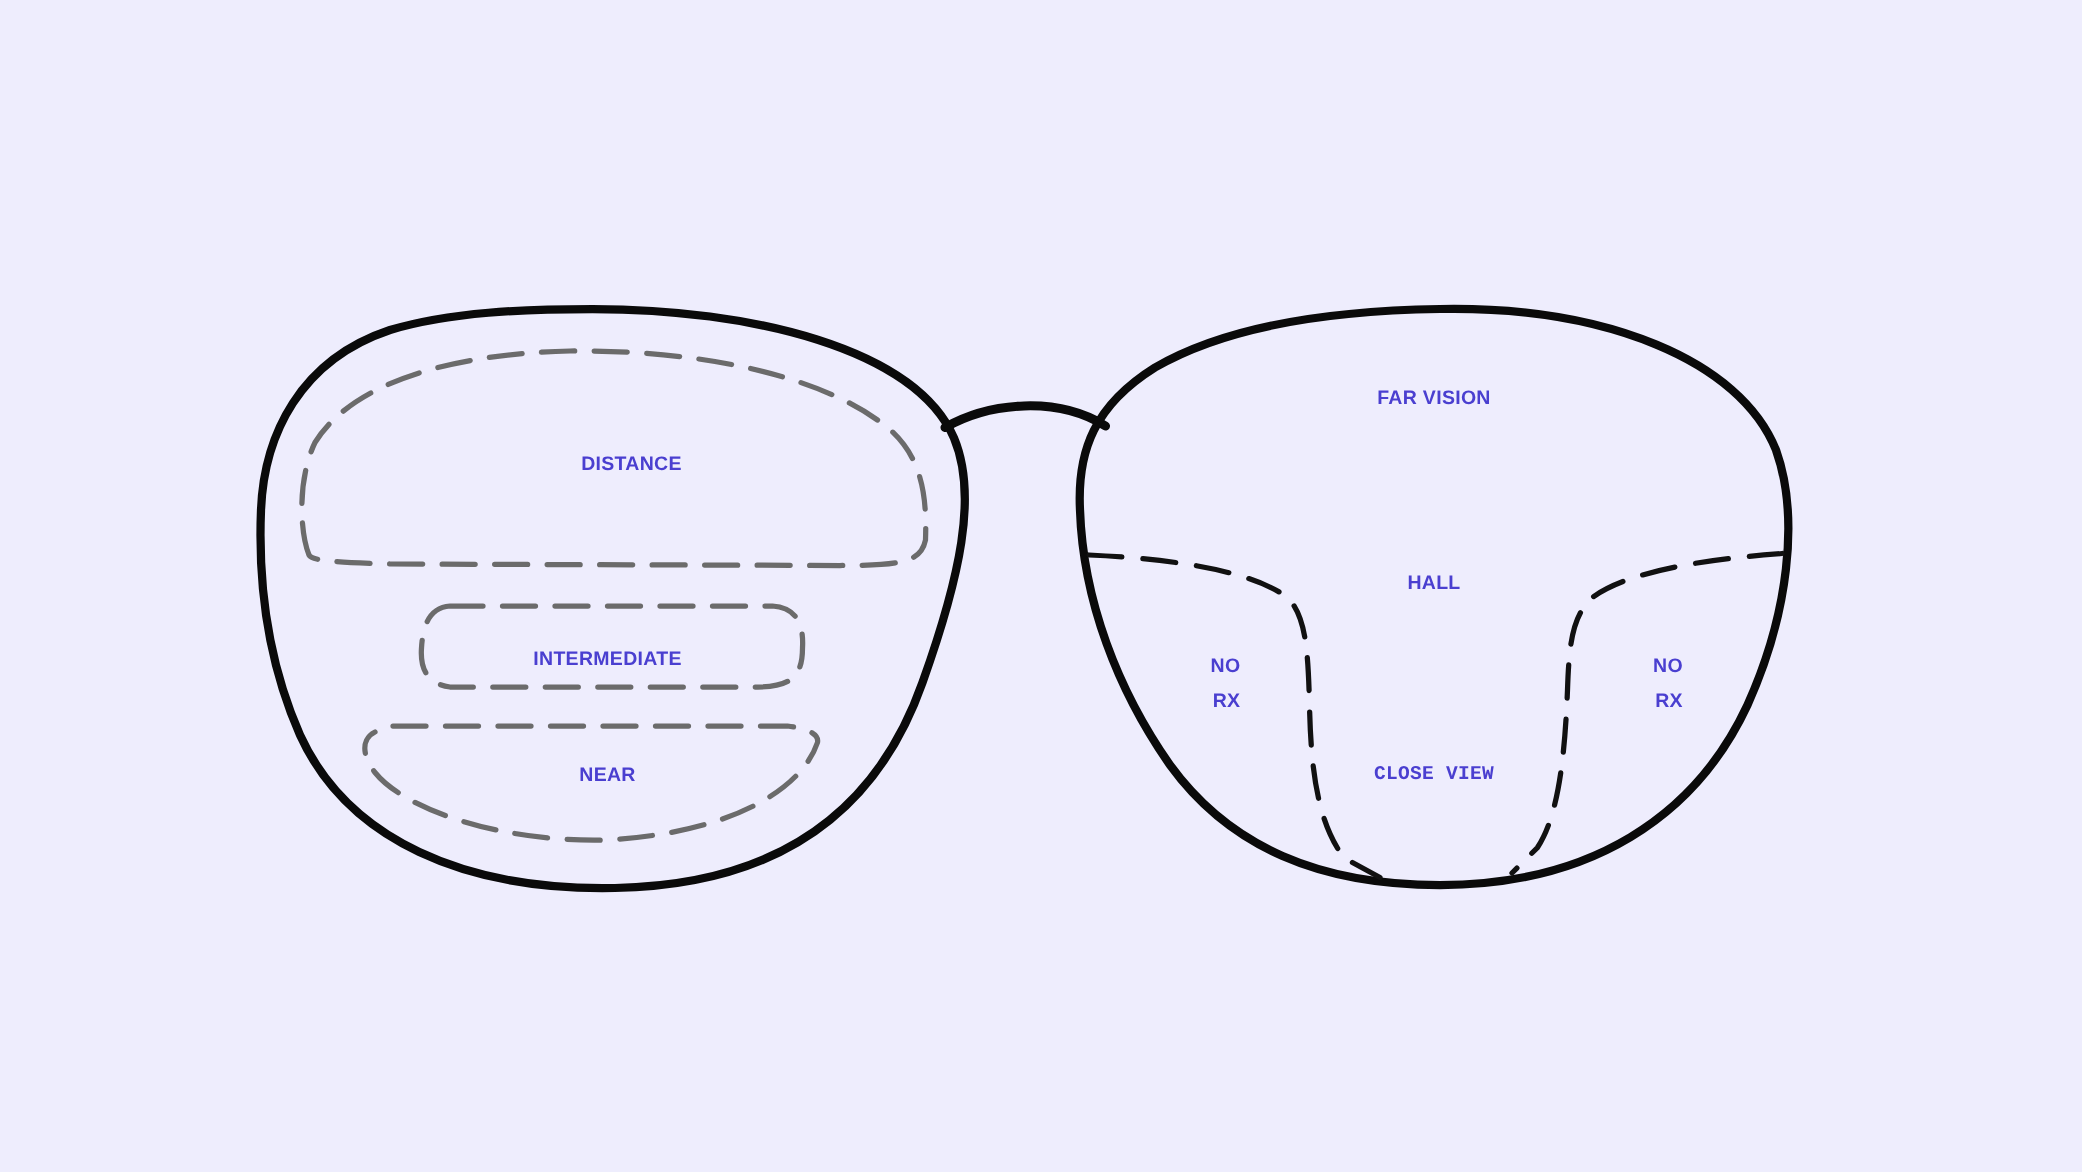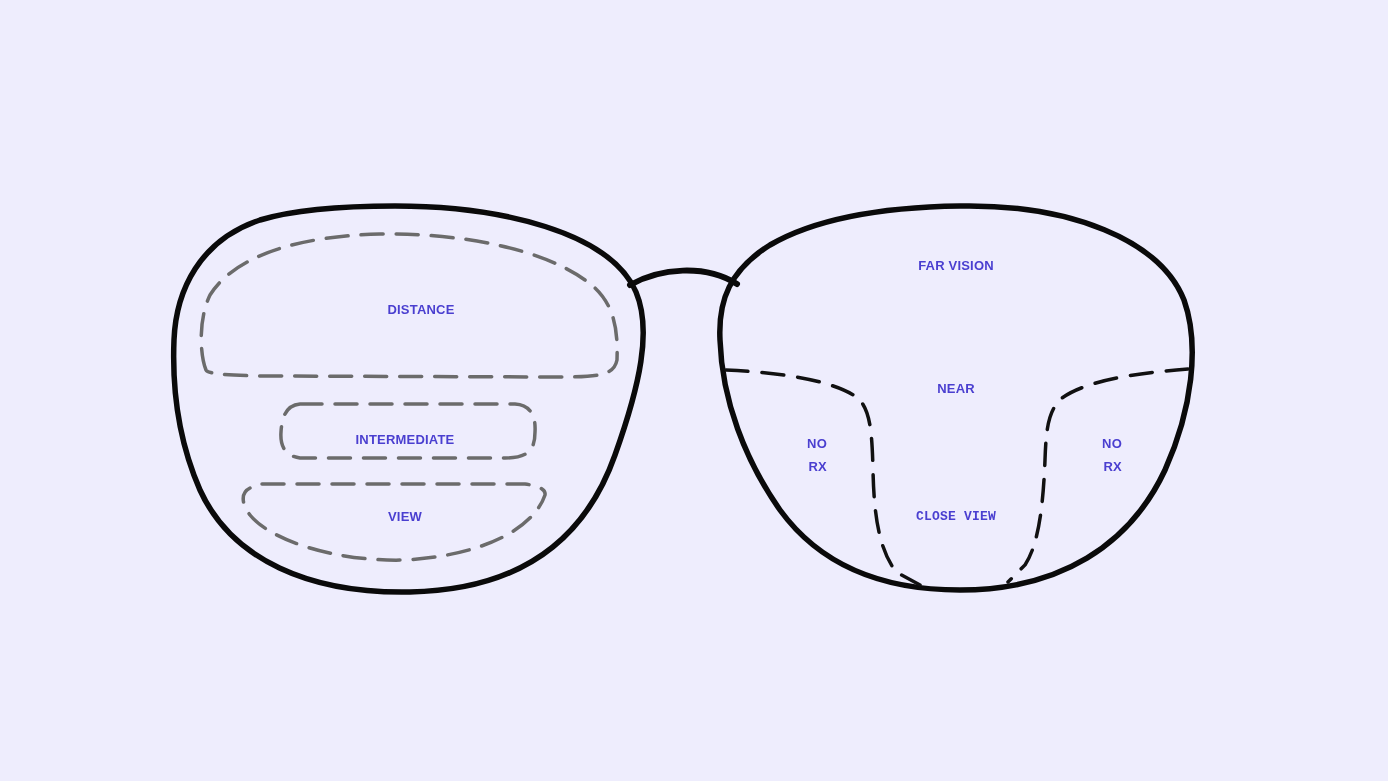--- a/index.html
+++ b/index.html
@@ -83,24 +83,24 @@
       <path d="M1188 369
                C 1150 372, 1090 378, 1062 398
                C 1048 410, 1046 430, 1045 460
                C 1043 510, 1038 545, 1025 565
                L 1008 582"></path>
     </g>
   </svg>
 
   <div class="label" style="left:405px; top:309px;margin-left:16px;">DISTANCE</div>
   <div class="label" style="left:405px; top:439px;">INTERMEDIATE</div>
-  <div class="label" style="left:405px; top:516px;">VIEW</div>
+  <div class="label" style="left:405px; top:516px;">NEAR</div>
 
   <div class="label" style="left:956px; top:265px;">FAR VISION</div>
-  <div class="label" style="left:956px; top:388px;">NEAR</div>
+  <div class="label" style="left:956px; top:388px;">HALL</div>
   <div class="label" style="left:817px; top:455px;">
     <span>NO</span>
     <span>RX</span>
   </div>
   <div class="label" style="left:956px; top:516px;font-family:Liberation Mono, monospace;">CLOSE VIEW</div>
   <div class="label" style="left:1112px; top:455px;">
     <span>NO</span>
     <span>RX</span>
   </div>
 </div>

